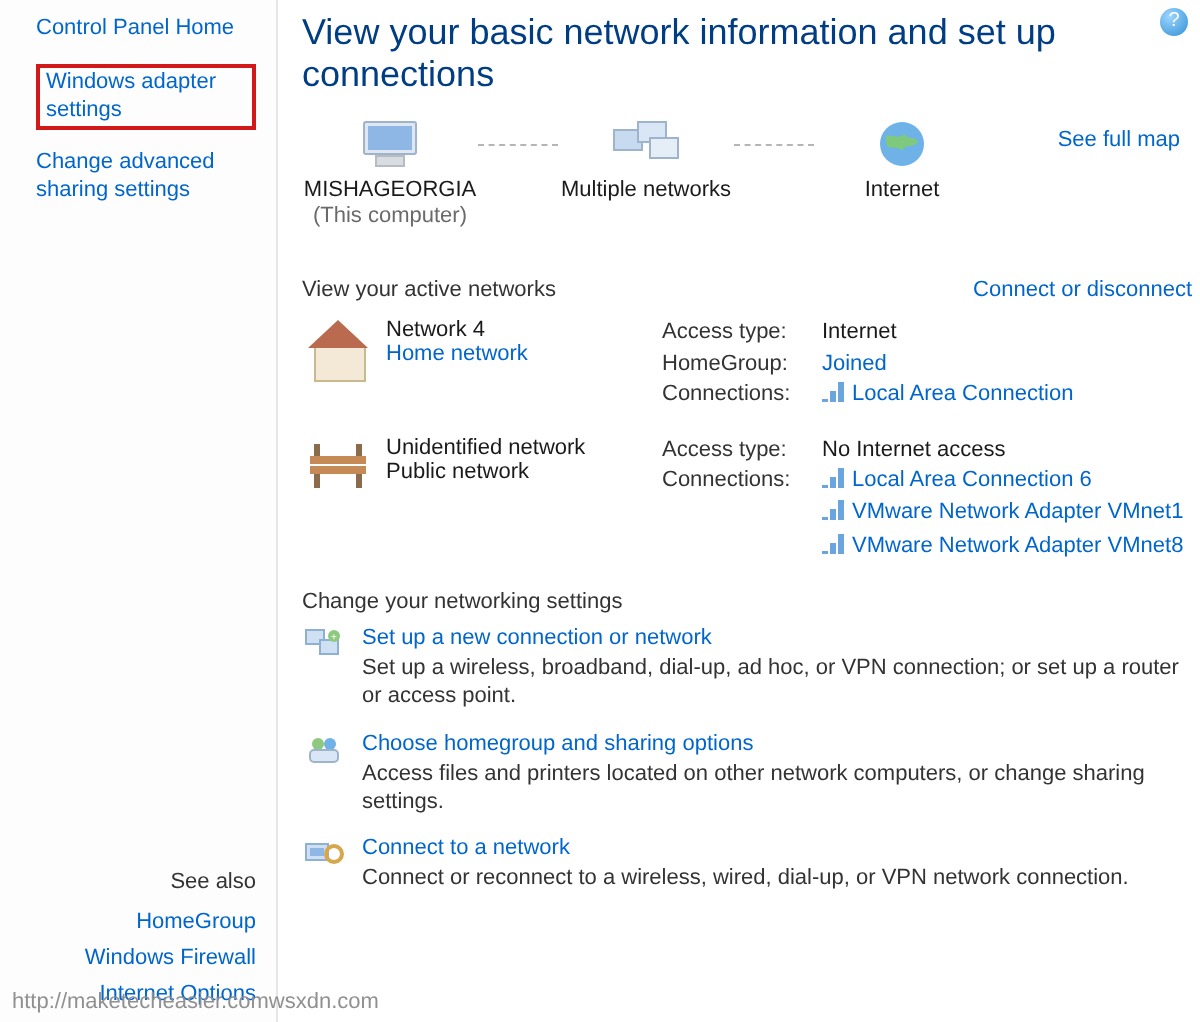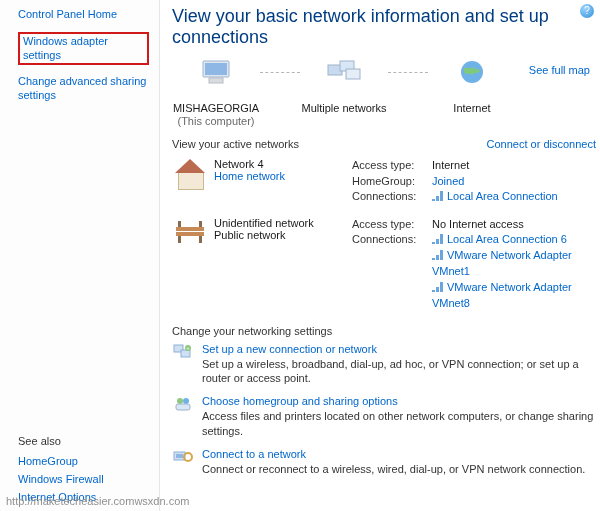--- a/index.html
+++ b/index.html
@@ -9,51 +9,51 @@
     font-size: 11px;
     color: #1a1a1a;
     background: #fff;
     overflow: hidden;
   }
   a.link { color: #0066cc; text-decoration: none; cursor: pointer; }
   .root { display: flex; width: 100%; height: 100%; }
 
   
   .side {
-    width: 160px;
+    width: 139px;
     padding: 8px 10px 8px 18px;
     border-right: 1px solid #e6e6e6;
     background: #fdfdfd;
     display: flex; flex-direction: column;
   }
   .side .navlist { display: flex; flex-direction: column; gap: 10px; }
   .side .navlist .item { line-height: 1.25; }
   .side .highlight {
     display: inline-block;
     border: 2px solid #d11919;
     padding: 1px 3px;
   }
-  .seealso { margin-top: auto; padding-top: 12px; }
+  .seealso { margin-top: auto; padding-top: 12px; text-align: right; }
   .seealso .heading { color: #333; margin-bottom: 8px; }
   .seealso .list { display: flex; flex-direction: column; gap: 6px; }
 
   
   .main { flex: 1; position: relative; padding: 6px 4px 6px 12px; }
   .helpglyph {
     position: absolute; top: 4px; right: 6px;
     width: 14px; height: 14px; border-radius: 50%;
     background: radial-gradient(circle at 35% 30%, #9fd5ff, #2f8fd6);
     color: #fff; font-size: 10px; line-height: 14px; text-align: center;
   }
   .title { color: #003d82; font-size: 18px; margin-bottom: 10px; }
   .iconrow { display: flex; align-items: flex-start; position: relative; }
   .nodewrap { display: flex; align-items: flex-start; }
   .node { display: flex; flex-direction: column; align-items: center; width: 88px; }
   .node .iconwrap { width: 38px; height: 28px; display: flex; align-items: center; justify-content: center; }
-  .node .label1 { margin-top: 16px; text-align: left; line-height: 1.2; }
+  .node .label1 { margin-top: 3px; text-align: left; line-height: 1.2; }
   .node .label2 { color: #6a6a6a; line-height: 1.2; }
   .dashline {
     width: 40px; height: 1px;
     border-top: 1px dashed #b5b5b5;
     margin-top: 14px;
   }
   .seefull { position: absolute; right: 6px; top: 6px; }
 
   
   .i-computer svg, .i-networks svg, .i-globe svg, .i-house, .i-bench svg, .i-task svg { display:block; }
@@ -65,21 +65,21 @@
     background:#f3e9d6; border:1px solid #c8b98f;
   }
   .i-house::after {
     content:""; position:absolute; left:2px; top:-1px; width:0; height:0;
     border-left:15px solid transparent; border-right:15px solid transparent;
     border-bottom:14px solid #b96a4f;
   }
 
   .section-hdr {
     display:flex; align-items:center; justify-content:space-between;
-    margin-top: 10px; margin-bottom: 4px;
+    margin-top: 24px; margin-bottom: 4px;
   }
   .section-hdr .txt { color:#333; }
 
   .net-row { display:flex; padding:4px 0 8px 0; }
   .net-icon { width:36px; display:flex; justify-content:center; padding-top:2px; }
   .net-info { width:140px; padding-left:6px; }
   .net-info .name { font-weight:400; }
   .net-conn { flex:1; padding-left:4px; }
   .kv { display:flex; gap:6px; line-height:1.4; }
   .kv .k { width:74px; color:#333; }

